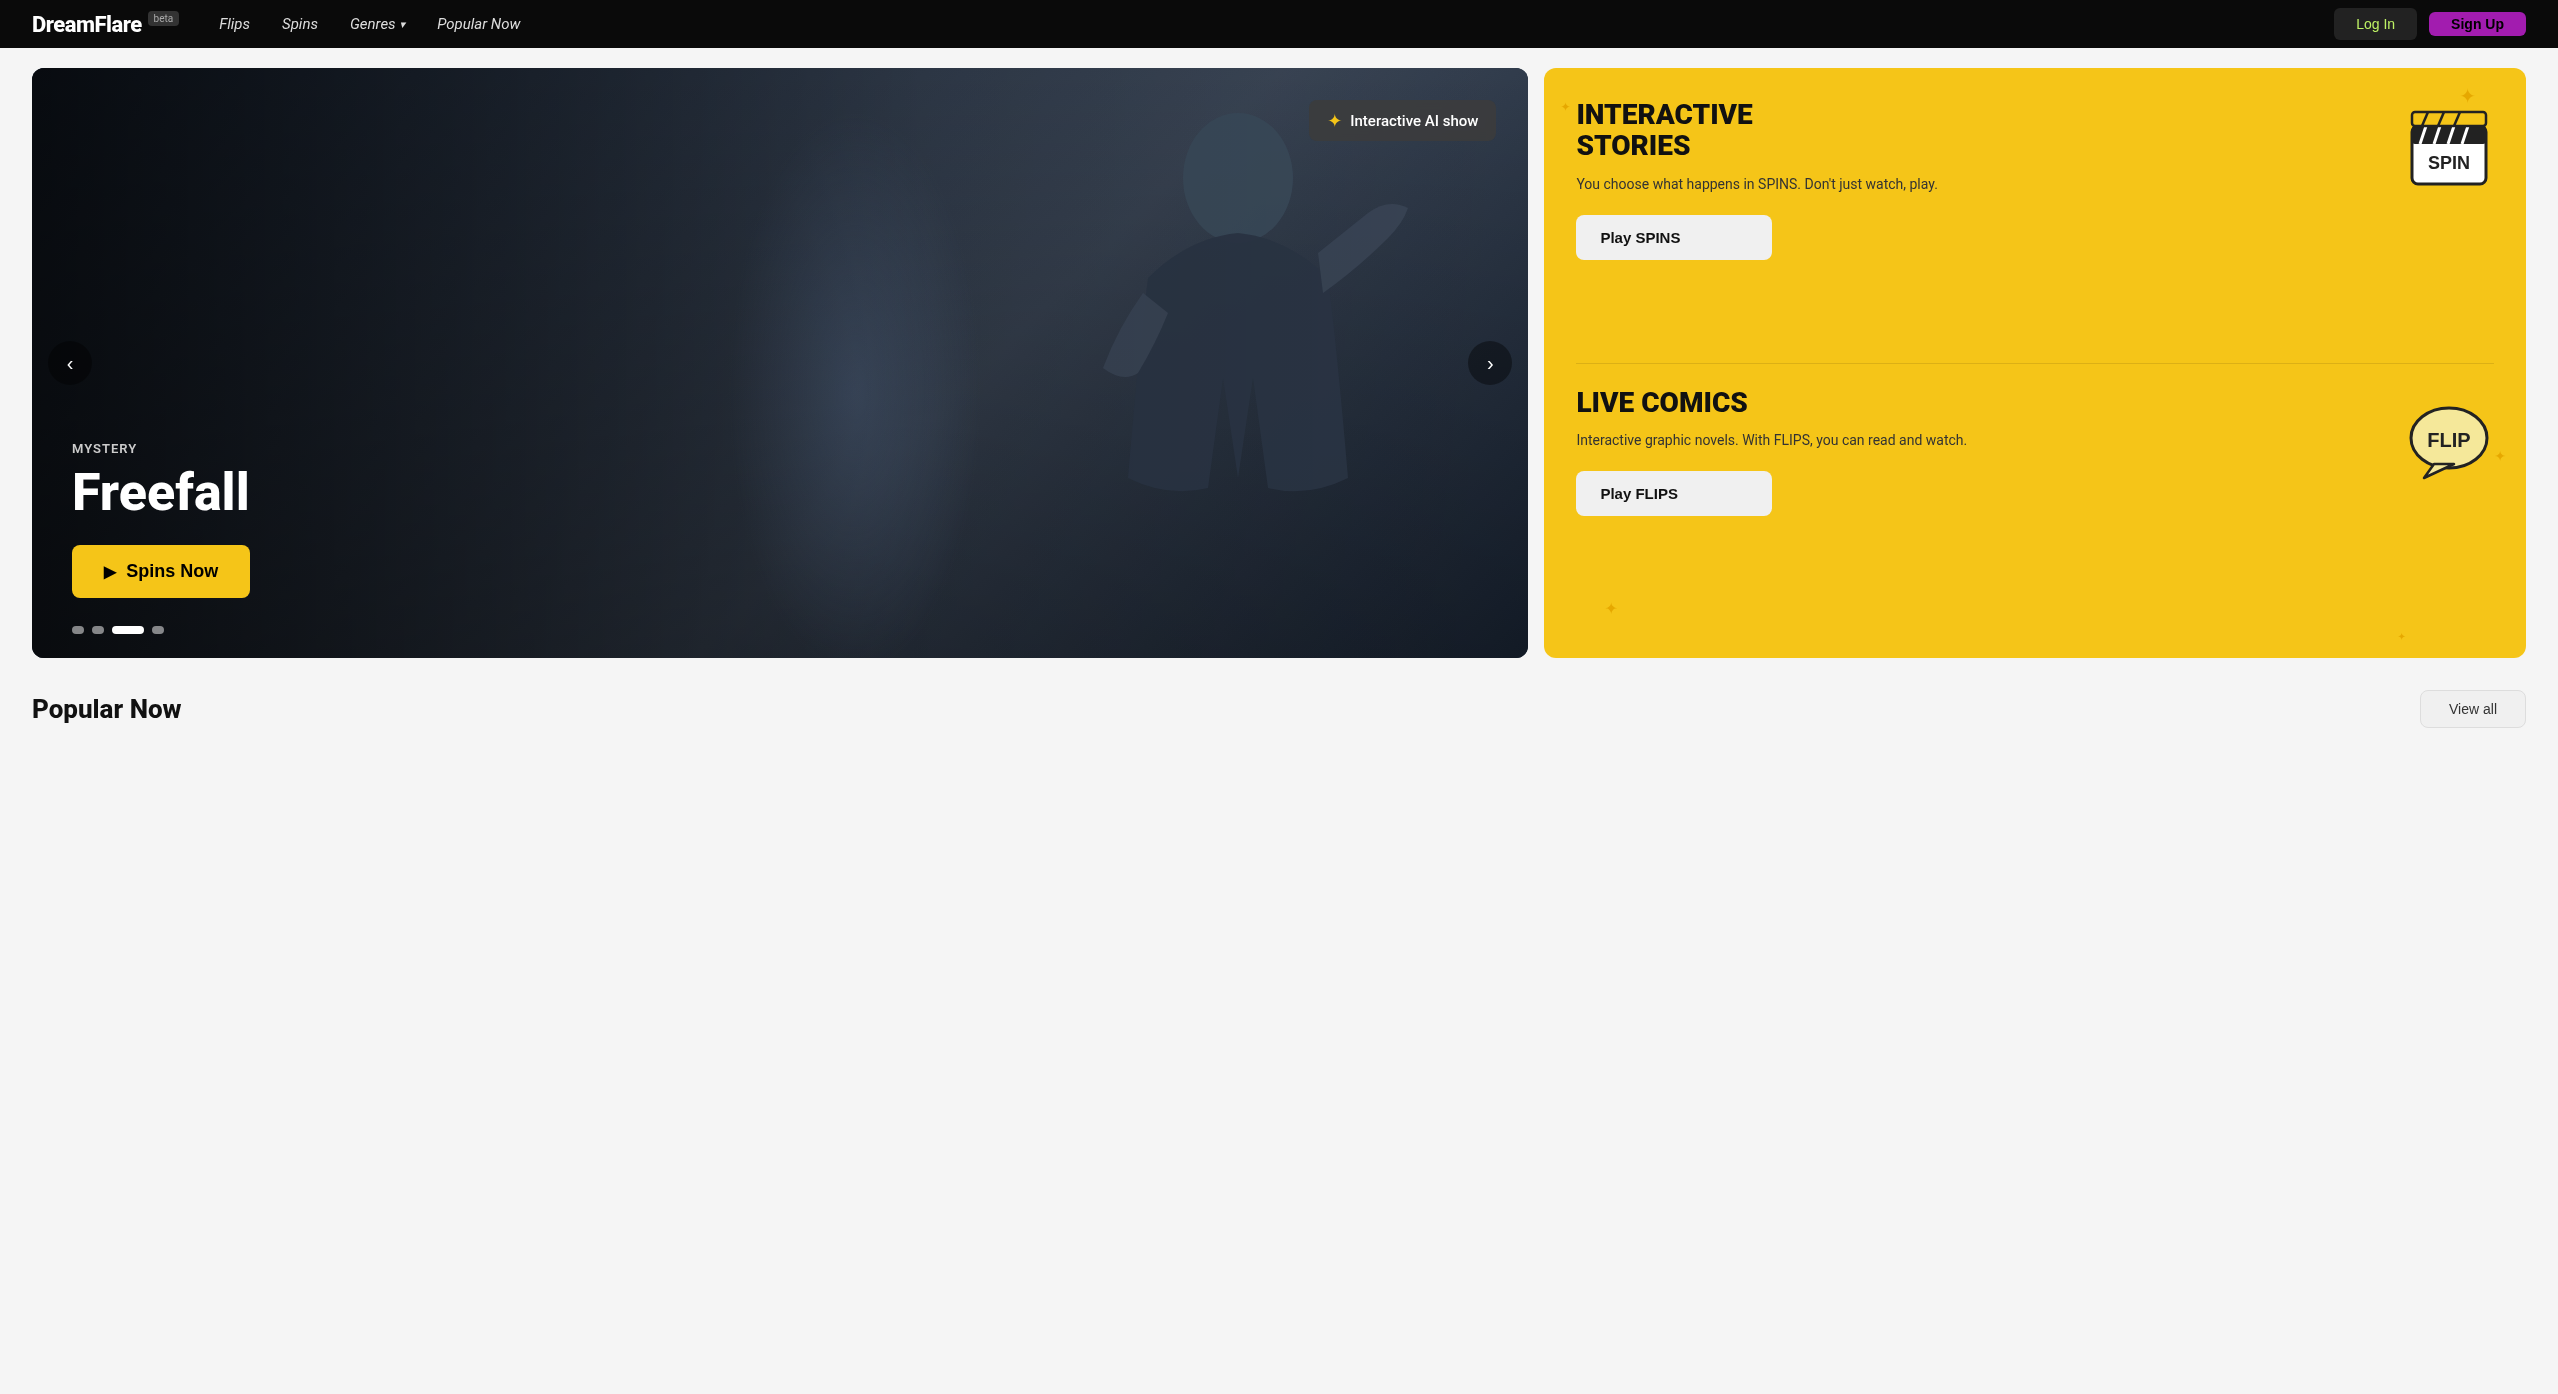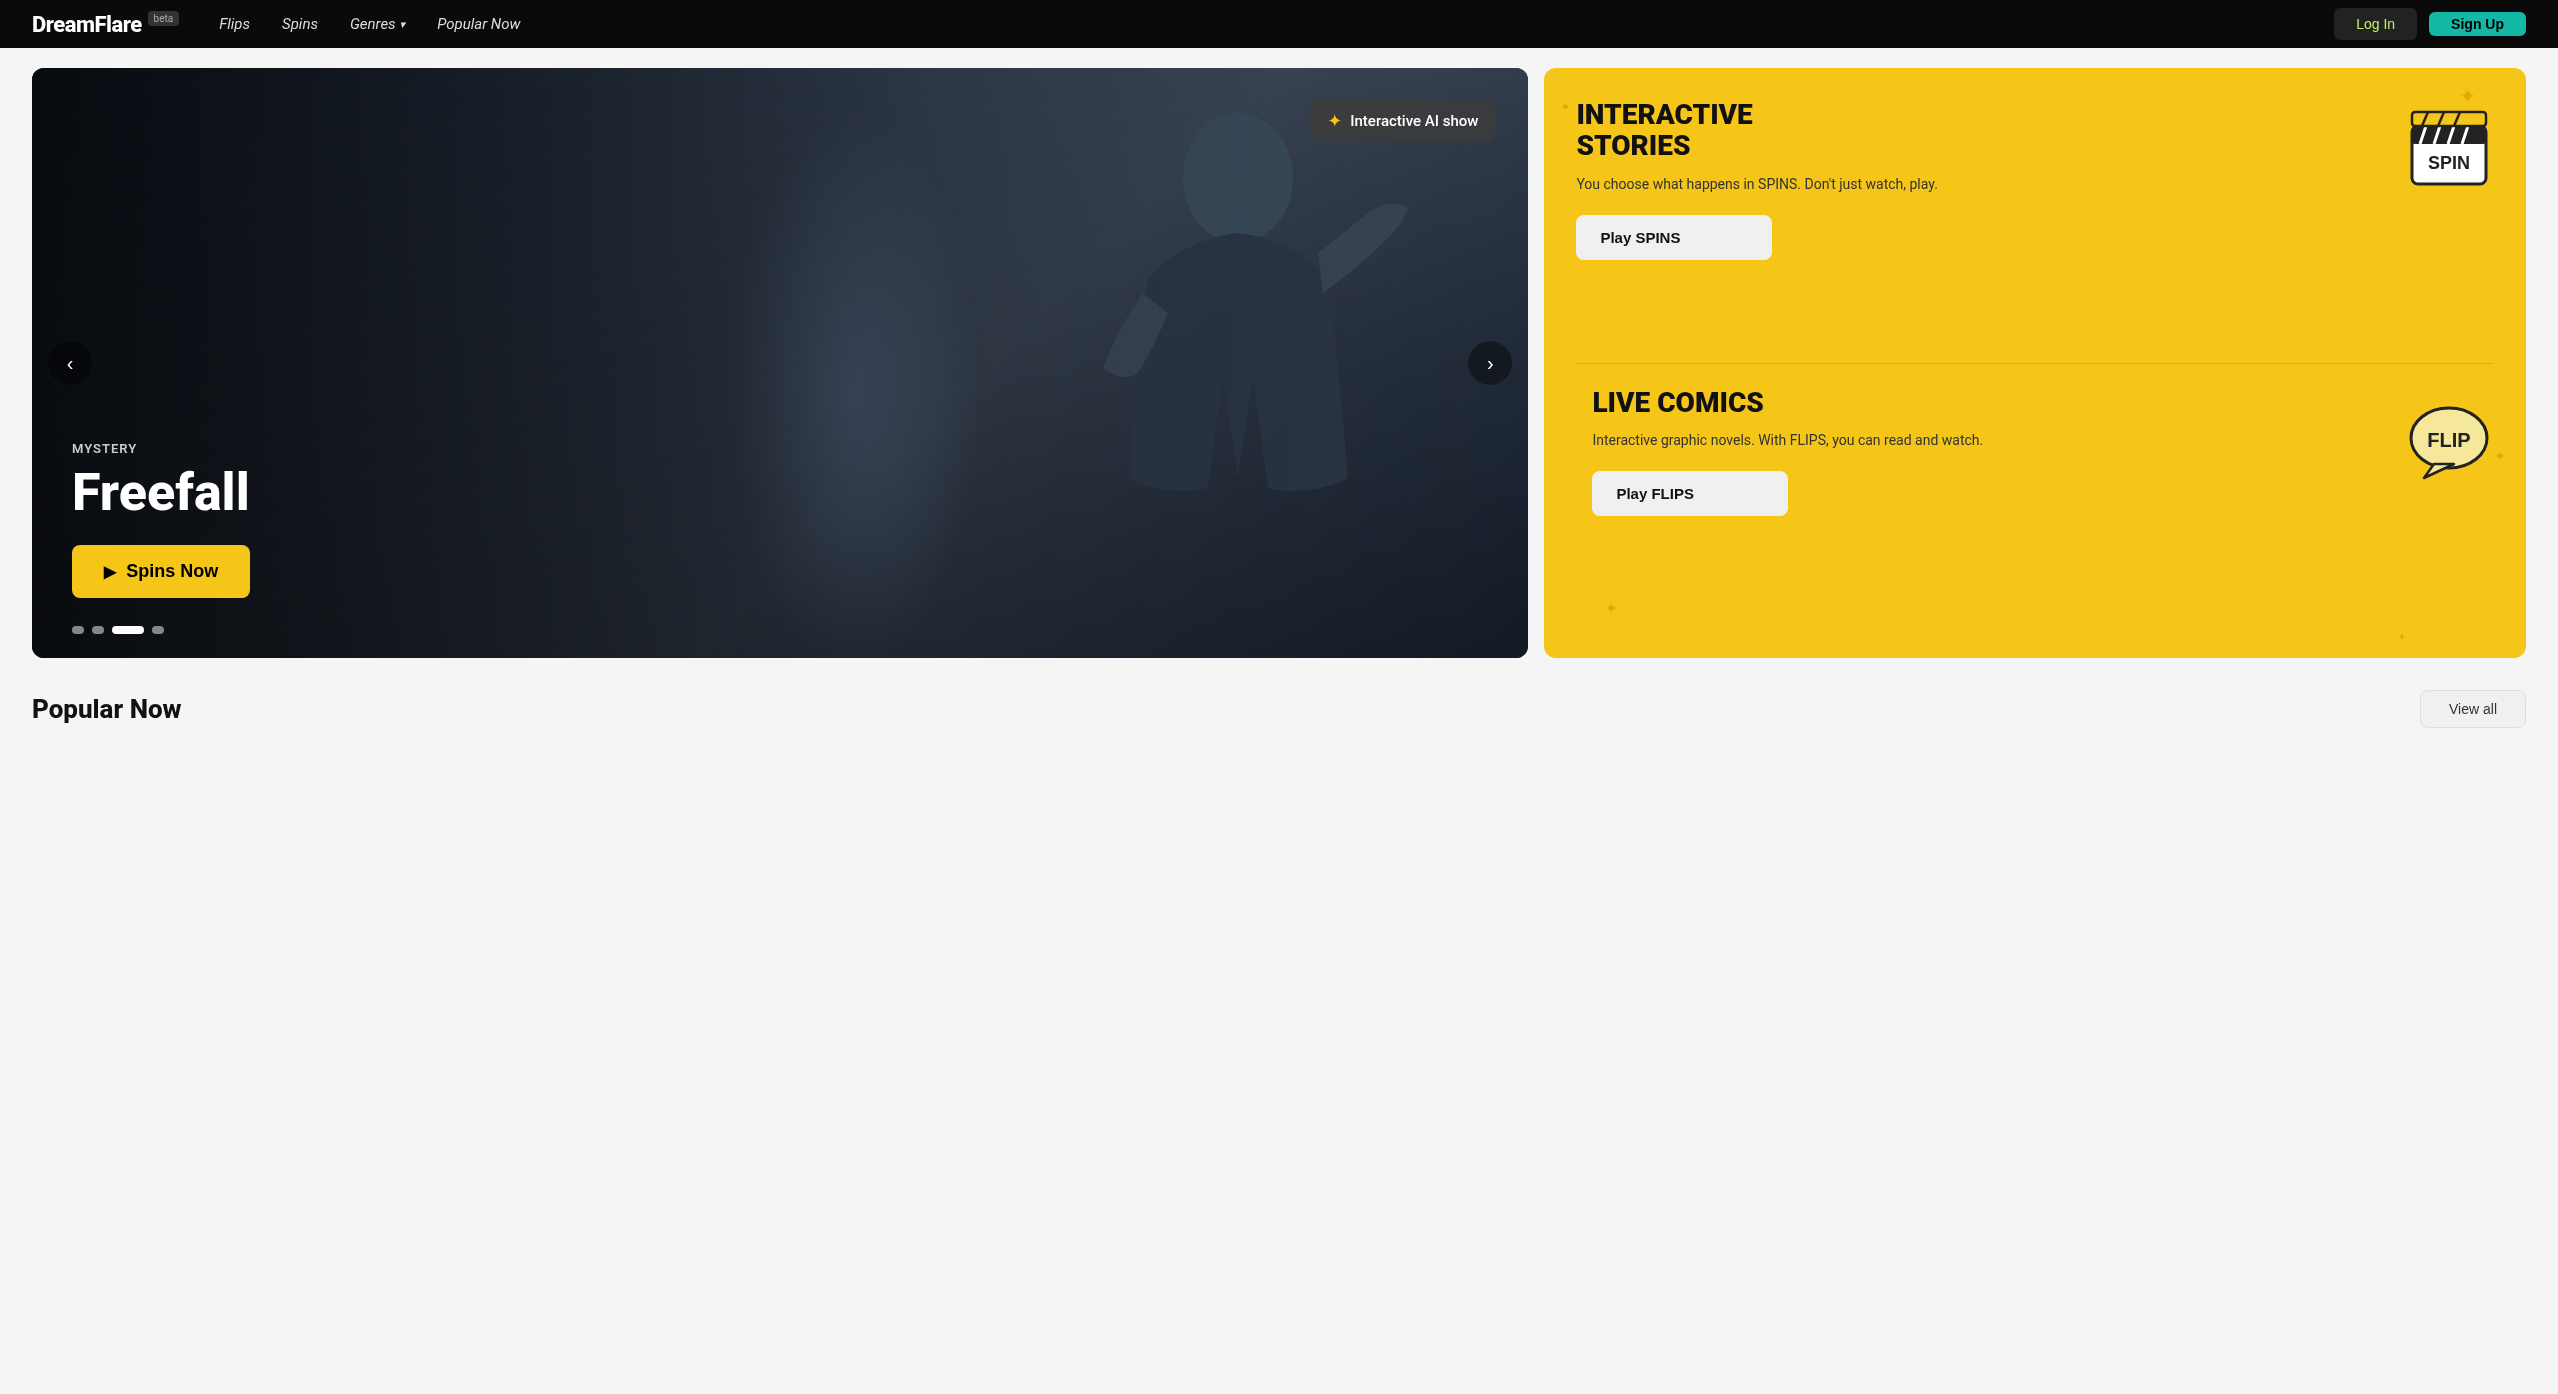--- a/index.html
+++ b/index.html
@@ -65,21 +65,21 @@
       background: #222;
       color: #bef264;
       border: none;
       padding: 8px 22px;
       border-radius: 6px;
       font-size: 14px;
       cursor: pointer;
       font-weight: 500;
     }
     .btn-signup {
-      background: #14b8a6;
+      background: #a21caf;
       color: #000;
       border: none;
       padding: 4px 22px;
       border-radius: 6px;
       font-size: 14px;
       cursor: pointer;
       font-weight: 600;
     }
 
     
@@ -401,21 +401,21 @@
               <line x1="56" y1="8" x2="50" y2="22" stroke="#222" stroke-width="2.5"></line>
               <text x="45" y="65" text-anchor="middle" font-size="18" font-weight="900" fill="#222" font-family="sans-serif">SPIN</text>
             </svg>
           </div>
         </div>
       </div>
 
       <div class="panel-divider"></div>
 
       <div class="panel-bottom">
-        <div style="display:flex; align-items:flex-start; gap:16px;margin-left:16px;">
+        <div style="display:flex; align-items:flex-start; gap:16px;">
           <div style="flex:1;">
             <div class="panel-section-title">LIVE COMICS</div>
             <div class="panel-section-desc">Interactive graphic novels. With FLIPS, you can read and watch.</div>
             <button class="btn-panel">Play FLIPS</button>
           </div>
 
           <div style="flex-shrink:0; margin-top:8px;">
             <svg width="90" height="90" viewBox="0 0 90 90">
               <ellipse cx="45" cy="42" rx="38" ry="30" fill="#f5e89a" stroke="#222" stroke-width="3"></ellipse>
               <polygon points="30,68 20,82 50,68" fill="#f5e89a" stroke="#222" stroke-width="2.5" stroke-linejoin="round"></polygon>

